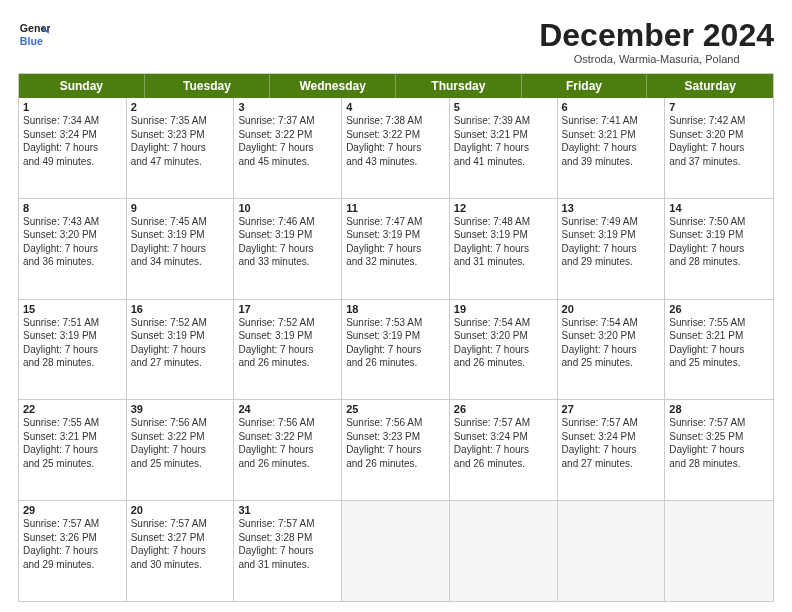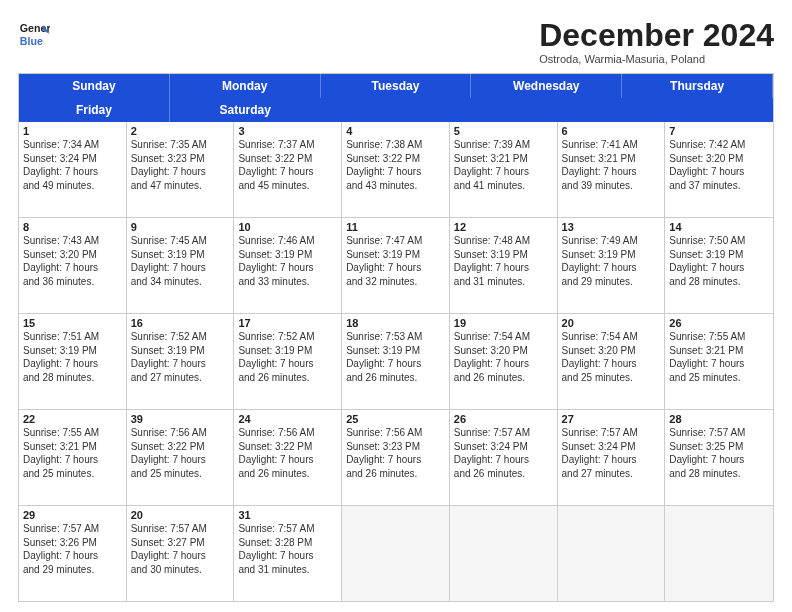--- a/index.html
+++ b/index.html
@@ -26,42 +26,42 @@
     .logo {
       display: flex;
       align-items: center;
       gap: 4px;
     }
     .logo-icon {
       width: 32px;
       height: 32px;
     }
     .title-block {
-      text-align: left;
+      text-align: center;
     }
     .main-title {
       font-size: 32px;
       font-weight: bold;
       color: #222;
       line-height: 1.1;
     }
     .subtitle {
       font-size: 11px;
       color: #444;
     }
     .calendar {
       flex: 1;
       display: flex;
       flex-direction: column;
       border: 1px solid #ccc;
     }
     .cal-header {
       display: grid;
-      grid-template-columns: repeat(5, 1fr);
-      background: #1d4ed8;
+      grid-template-columns: repeat(6, 1fr);
+      background: #4d7c0f;
     }
     .cal-header-cell {
       color: #fff;
       font-size: 12px;
       font-weight: bold;
       text-align: center;
       padding: 5px 2px;
       border-right: 1px solid rgba(255,255,255,0.3);
     }
     .cal-header-cell:last-child { border-right: none; }
@@ -114,21 +114,20 @@
     </div>
     <div class="title-block">
       <div class="main-title">December 2024</div>
       <div class="subtitle">Ostroda, Warmia-Masuria, Poland</div>
     </div>
   </div>
 
   <div class="calendar">
     <div class="cal-header">
     <div class="cal-header-cell">Sunday</div>
-        <div class="cal-header-cell">Monday</div>
         <div class="cal-header-cell">Tuesday</div>
         <div class="cal-header-cell">Wednesday</div>
         <div class="cal-header-cell">Thursday</div>
         <div class="cal-header-cell">Friday</div>
         <div class="cal-header-cell">Saturday</div>
       </div>
     <div class="cal-body">
     <div class="cal-row">
           <div class="cal-cell">
             <span class="day-num">1</span>

